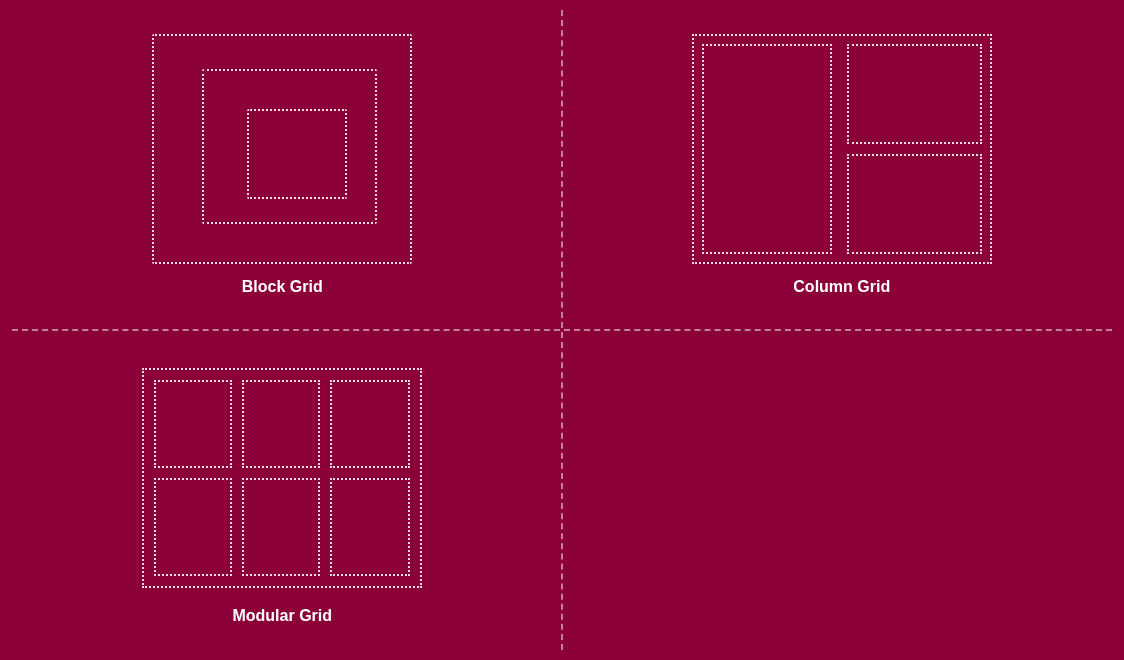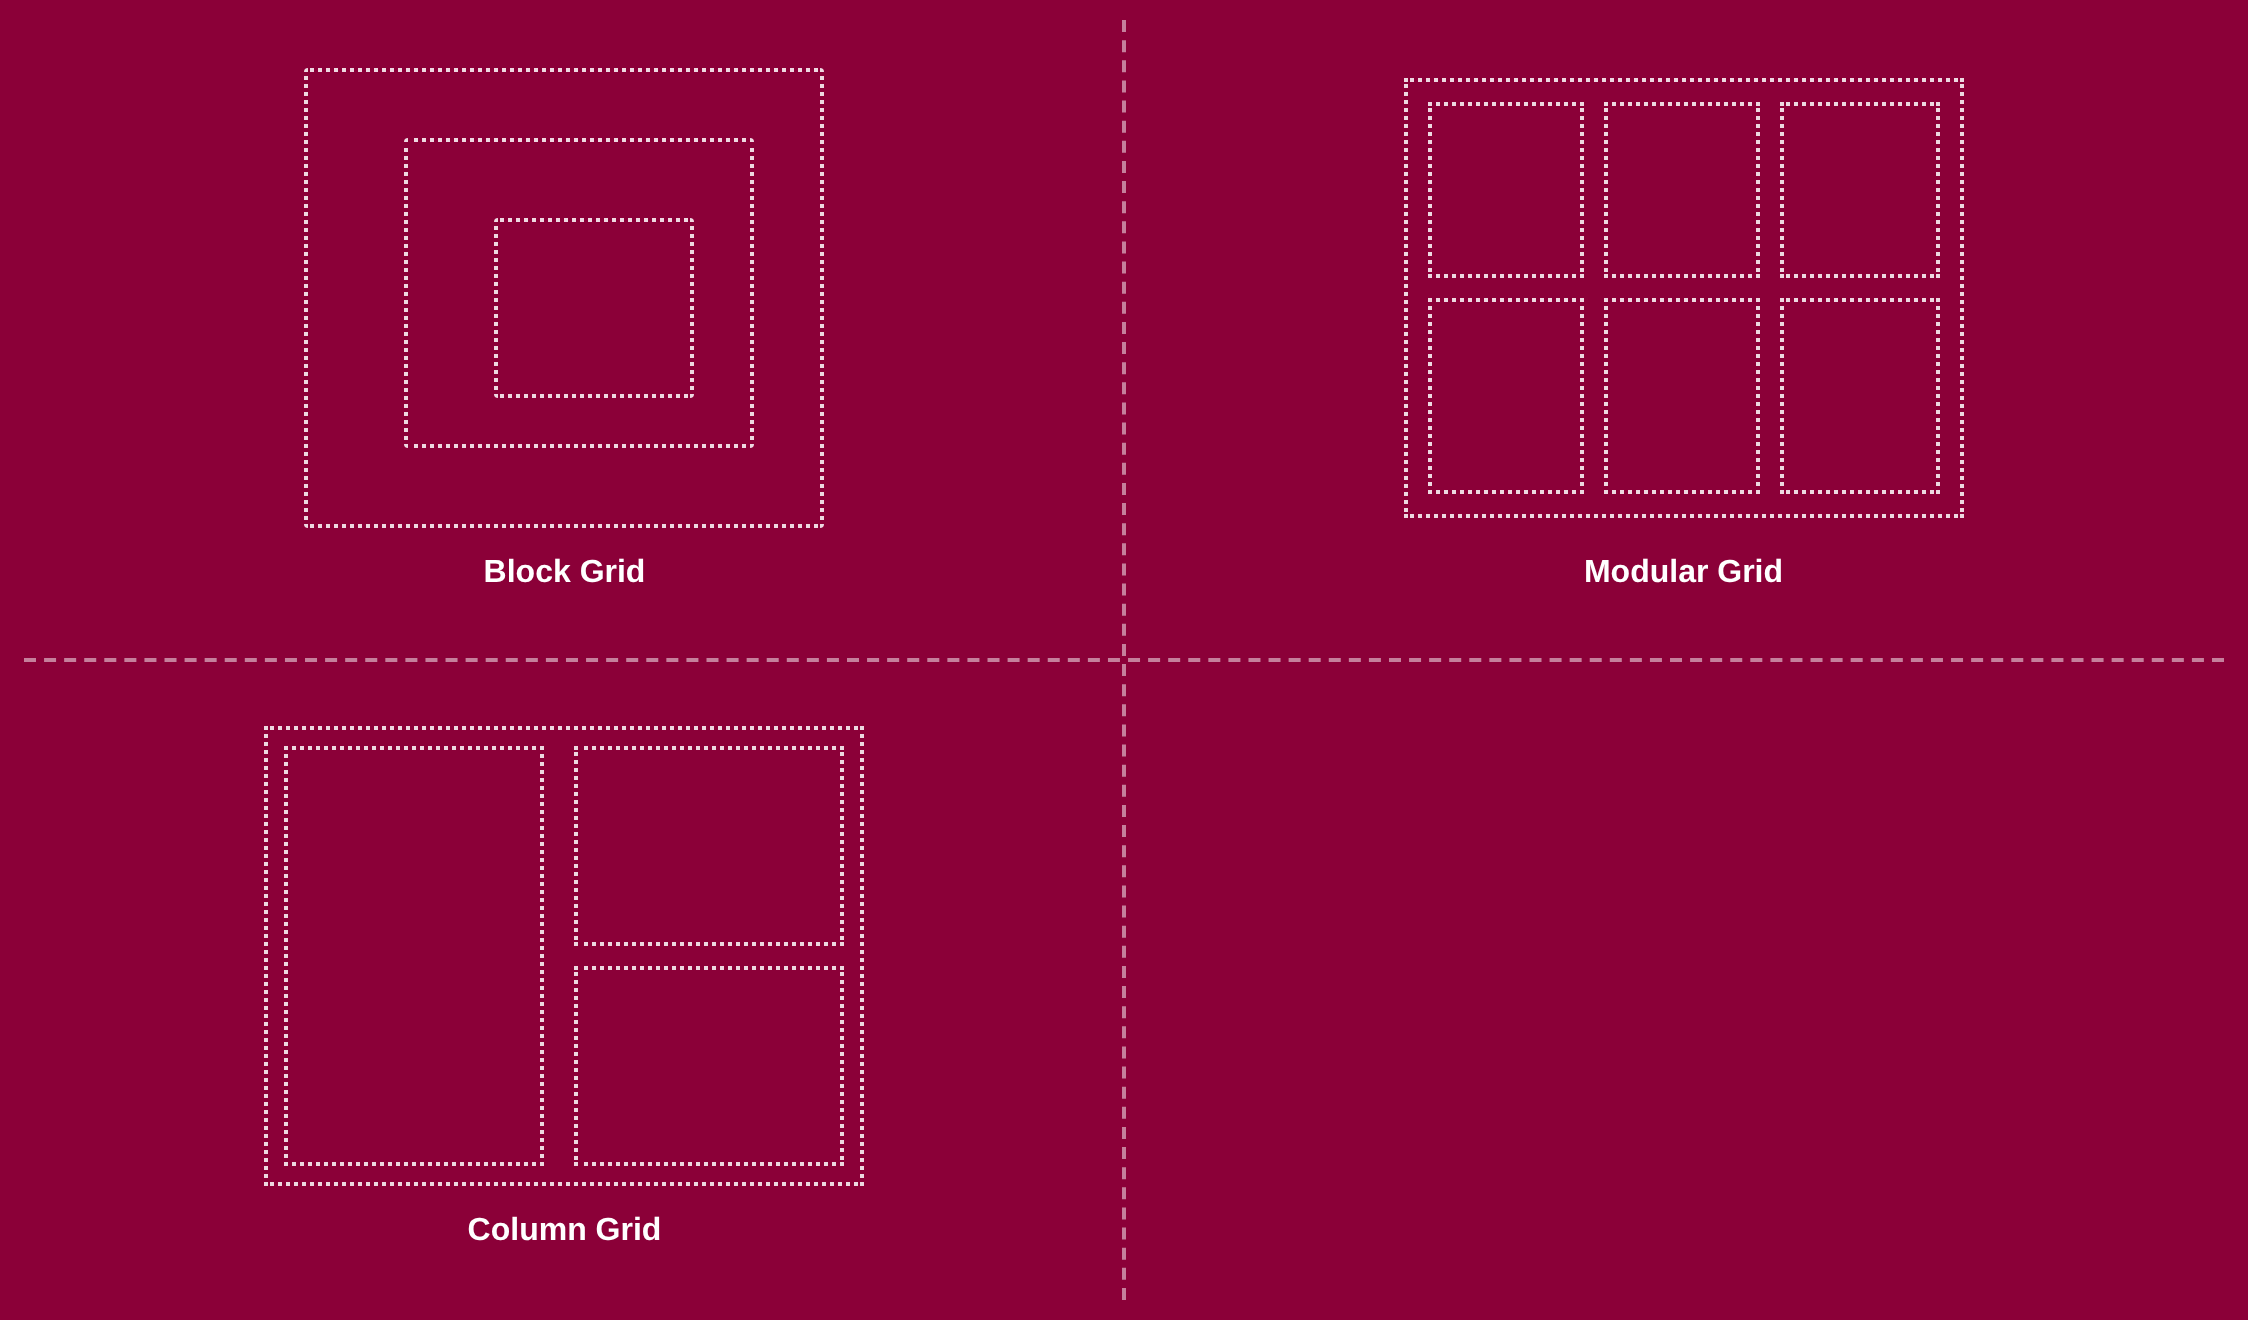--- a/index.html
+++ b/index.html
@@ -205,41 +205,41 @@
         <div class="block-outer"></div>
         <div class="block-mid"></div>
         <div class="block-inner"></div>
       </div>
     </div>
     <div class="quadrant-label">Block Grid</div>
   </div>
 
   <div class="quadrant">
     <div class="quadrant-diagram">
-      <div class="modular-grid-container">
-        <div class="mod-outer"></div>
-
-        <div class="mod-cell" style="top:12px;left:12px;width:78px;height:88px;"></div>
-        <div class="mod-cell" style="top:12px;left:100px;width:78px;height:88px;"></div>
-        <div class="mod-cell" style="top:12px;left:188px;width:80px;height:88px;"></div>
-
-        <div class="mod-cell" style="top:110px;left:12px;width:78px;height:98px;"></div>
-        <div class="mod-cell" style="top:110px;left:100px;width:78px;height:98px;"></div>
-        <div class="mod-cell" style="top:110px;left:188px;width:80px;height:98px;"></div>
-      </div>
-    </div>
-    <div class="quadrant-label">Modular Grid</div>
-  </div>
-
-  <div class="quadrant">
-    <div class="quadrant-diagram">
       <div class="column-grid-container">
         <div class="col-outer"></div>
         <div class="col-left"></div>
         <div class="col-right-top"></div>
         <div class="col-right-bottom"></div>
       </div>
     </div>
     <div class="quadrant-label">Column Grid</div>
   </div>
 
+  <div class="quadrant">
+    <div class="quadrant-diagram">
+      <div class="modular-grid-container">
+        <div class="mod-outer"></div>
+
+        <div class="mod-cell" style="top:12px;left:12px;width:78px;height:88px;"></div>
+        <div class="mod-cell" style="top:12px;left:100px;width:78px;height:88px;"></div>
+        <div class="mod-cell" style="top:12px;left:188px;width:80px;height:88px;"></div>
+
+        <div class="mod-cell" style="top:110px;left:12px;width:78px;height:98px;"></div>
+        <div class="mod-cell" style="top:110px;left:100px;width:78px;height:98px;"></div>
+        <div class="mod-cell" style="top:110px;left:188px;width:80px;height:98px;"></div>
+      </div>
+    </div>
+    <div class="quadrant-label">Modular Grid</div>
+  </div>
+
 
 </div>
 
 </body></html>

